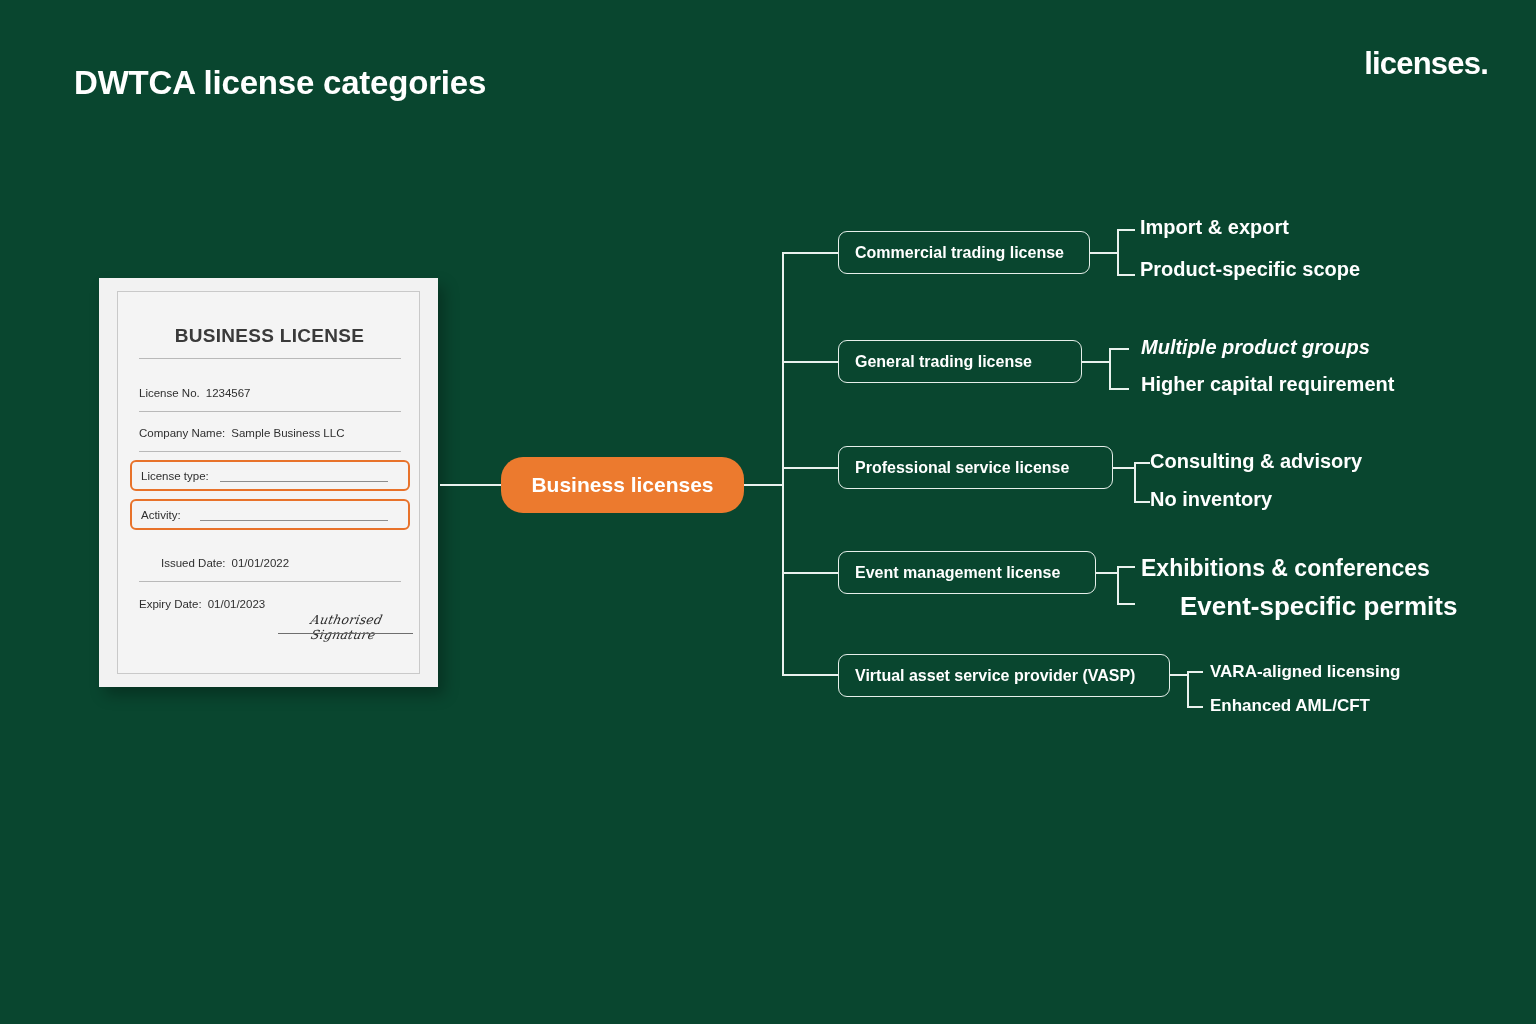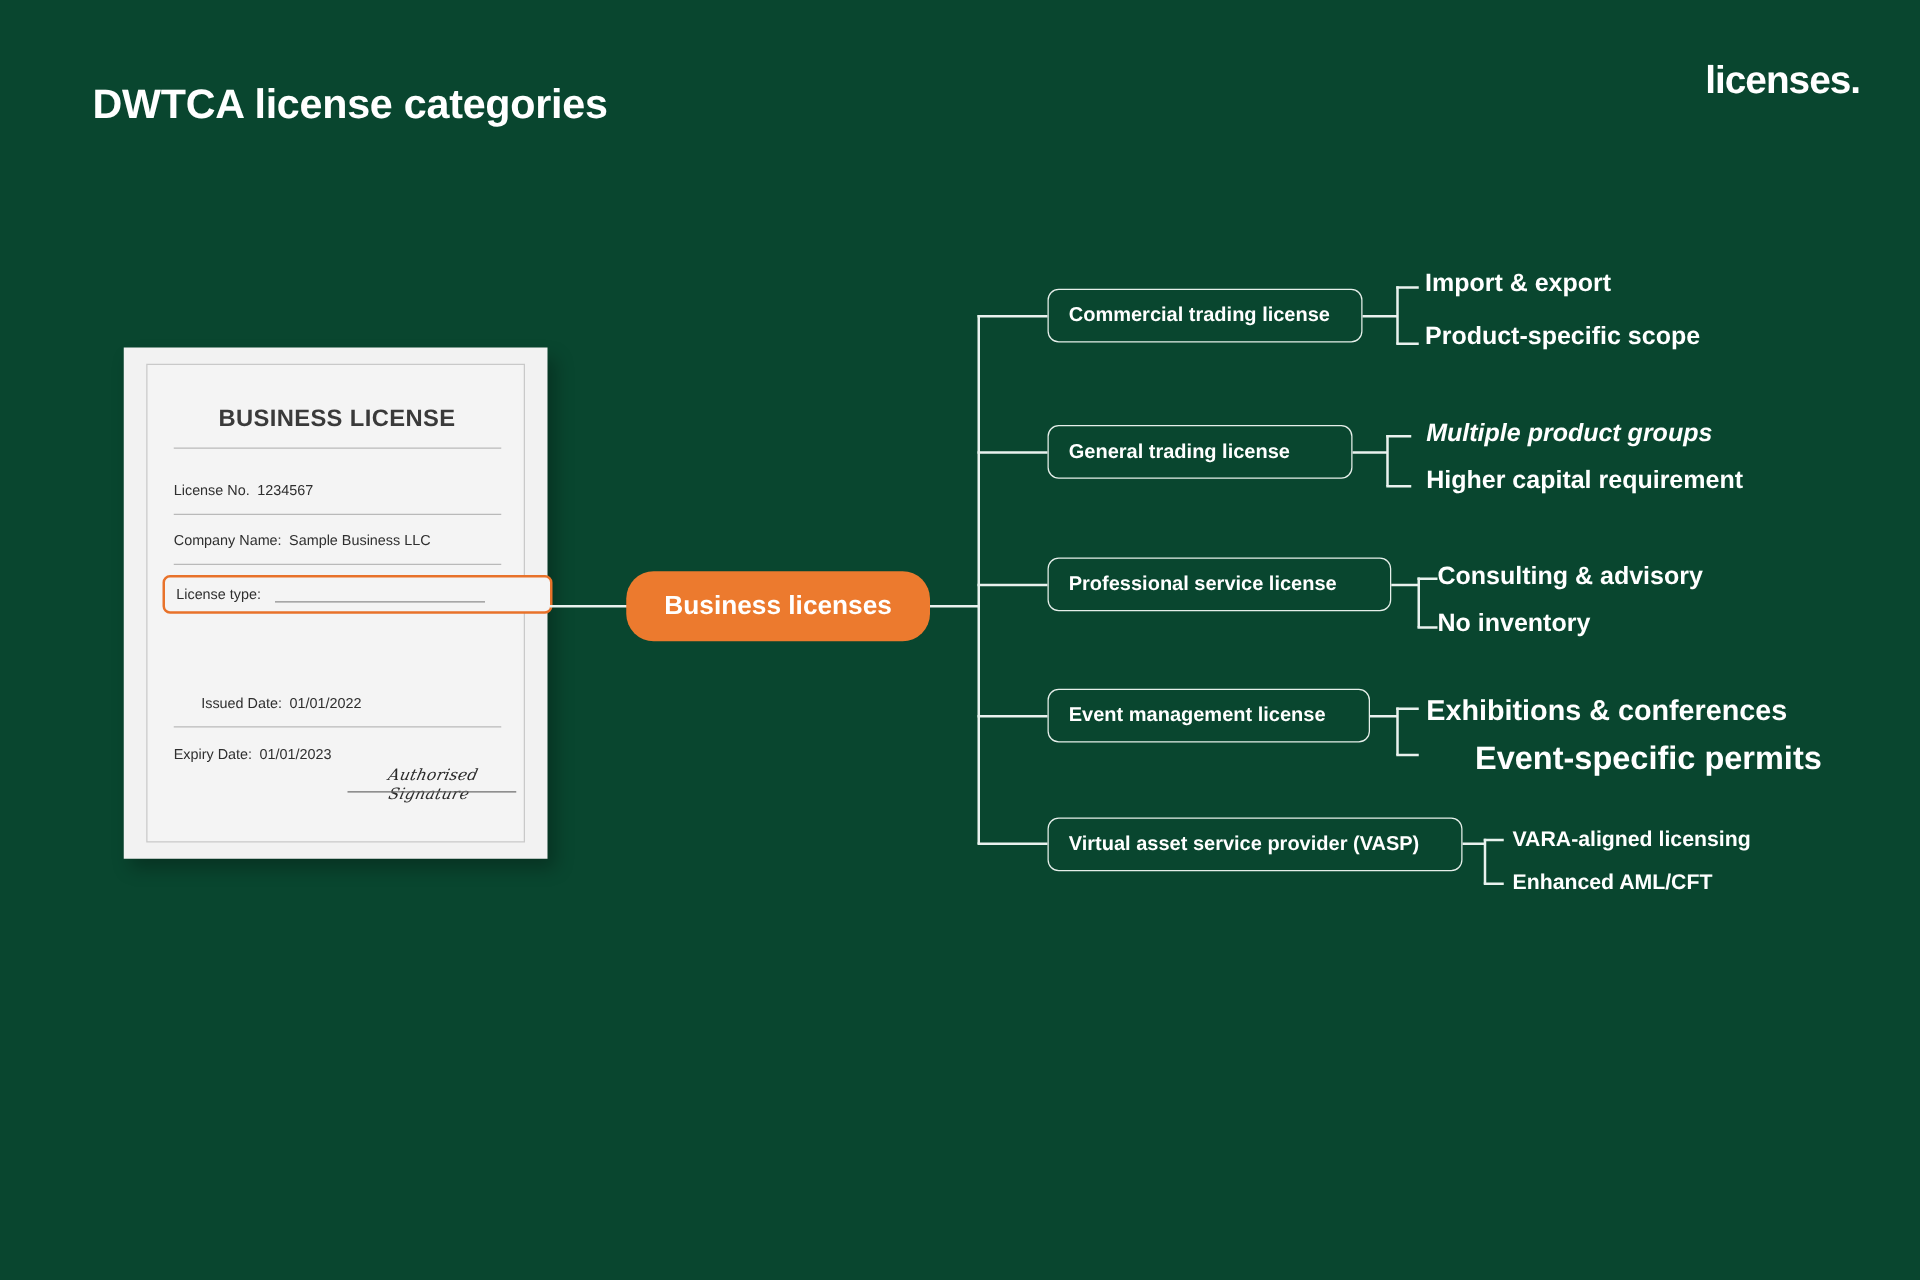--- a/index.html
+++ b/index.html
@@ -69,21 +69,21 @@
     font-size:11.5px;
     color:#2f2f2f;
     white-space:nowrap;
   }
   .card-field .fv { margin-left:6px; }
 
   
   .hl-row {
     position:absolute;
     left:12px;
-    width:312px;
+    width:280px;
     height:31px;
     border:2.5px solid #e8722a;
     border-radius:6px;
     background:#f4f4f4;
   }
   .hl-row .hl-label {
     position:absolute;
     left:9px; top:8px;
     font-size:11.5px;
     color:#2f2f2f;
@@ -179,20 +179,24 @@
     <div class="card-field" style="top:135px;">
       <span>Company Name:</span><span class="fv">Sample Business LLC</span>
     </div>
     <div class="card-rule" style="top:159px;"></div>
 
     <div class="hl-row" style="top:168px;">
       <span class="hl-label">License type:</span>
       <span class="hl-blank" style="left:88px; width:168px;"></span>
     </div>
 
+    <div class="hl-row" style="top:207px;">
+      <span class="hl-label">Activity:</span>
+      <span class="hl-blank" style="left:68px; width:188px;"></span>
+    </div>
 
     <div class="card-field" style="top:265px;margin-left:22px;">
       <span>Issued Date:</span><span class="fv">01/01/2022</span>
     </div>
     <div class="card-rule" style="top:289px;"></div>
 
     <div class="card-field" style="top:306px;">
       <span>Expiry Date:</span><span class="fv">01/01/2023</span>
     </div>
 

